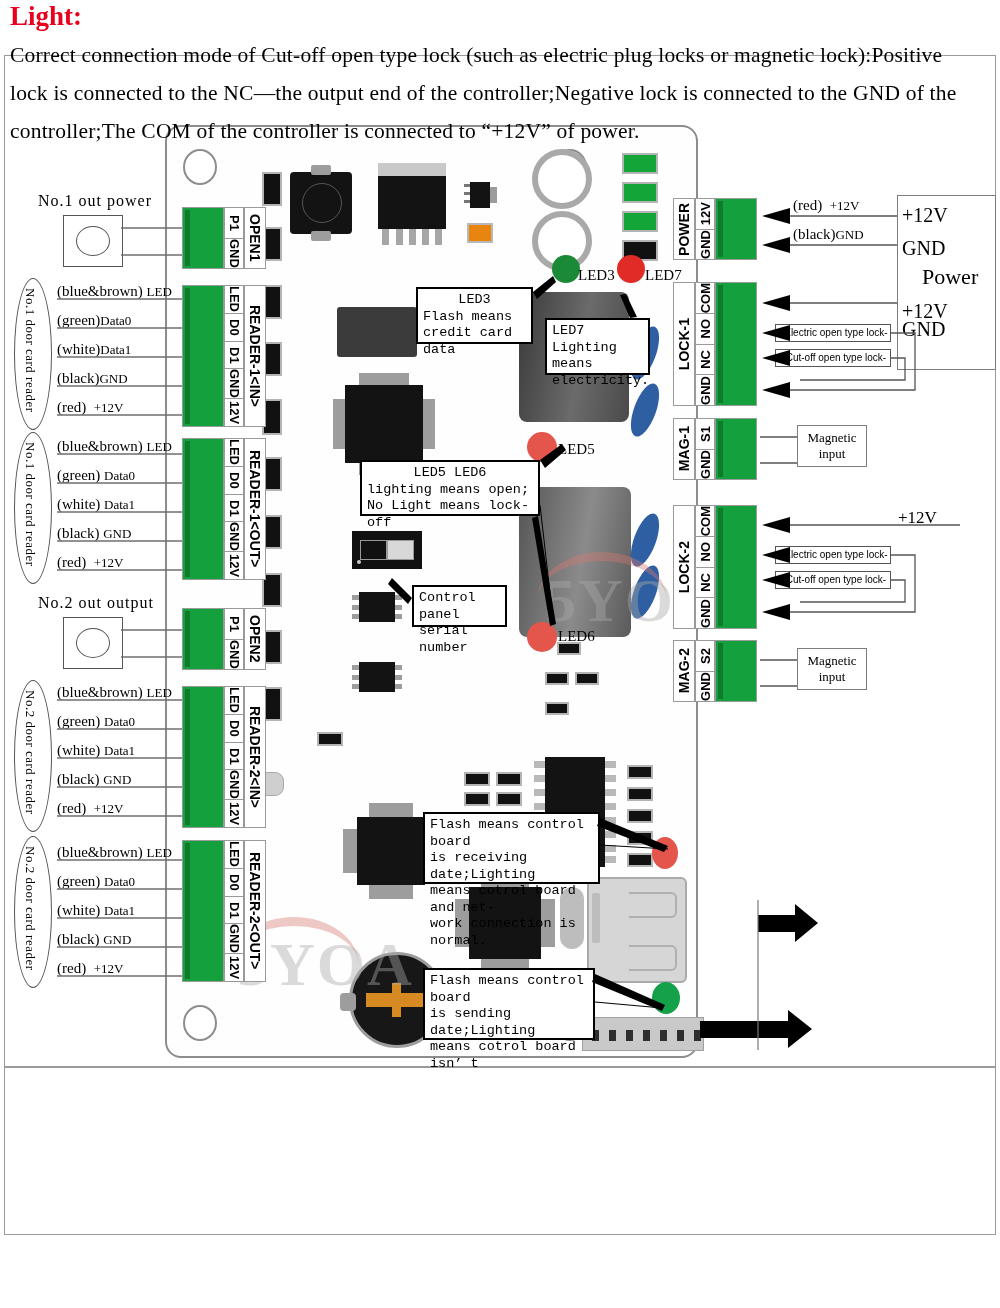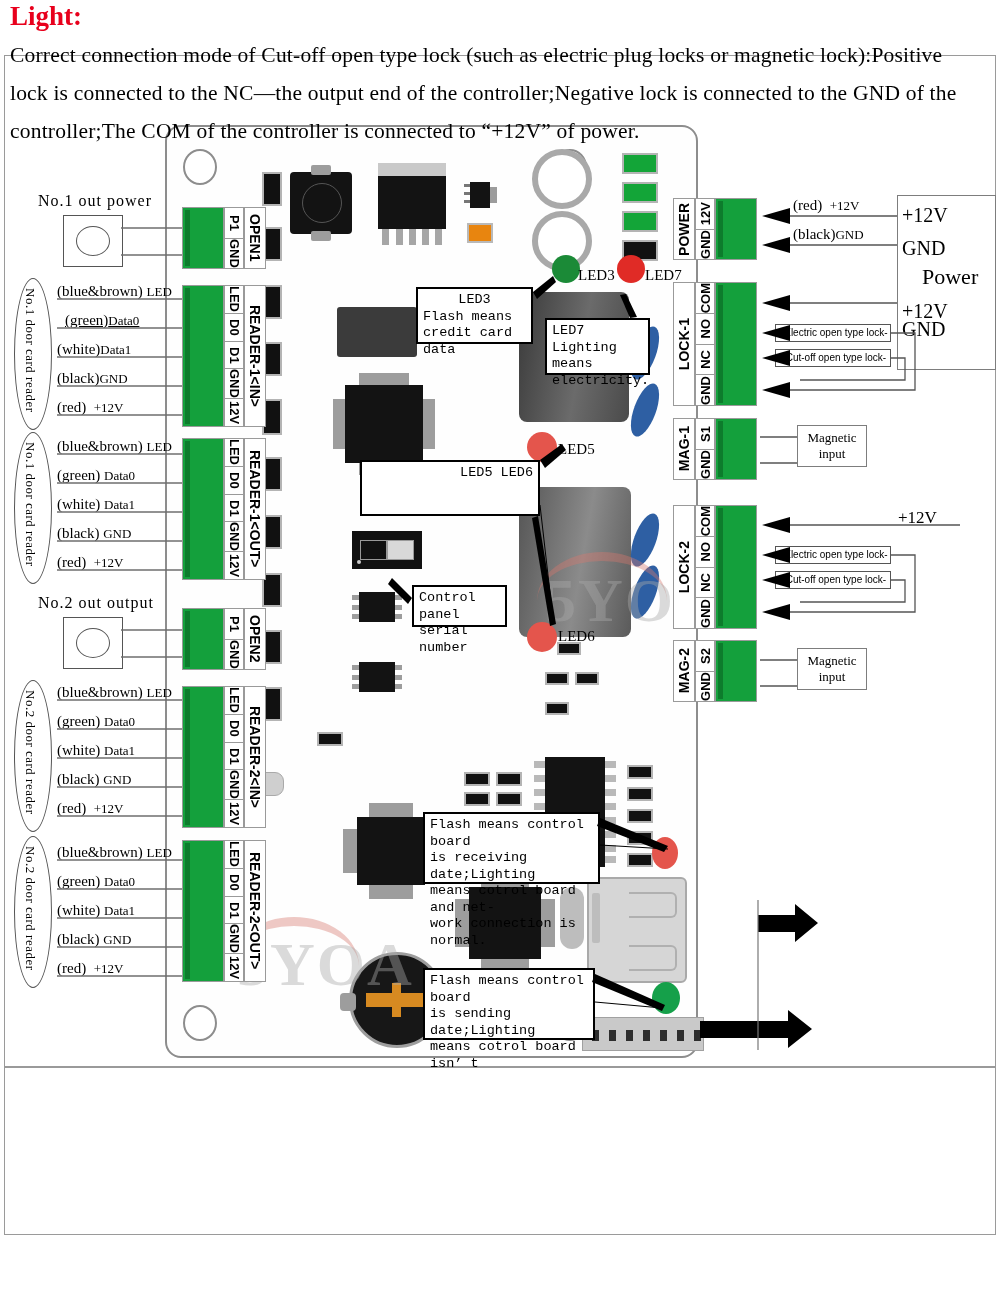--- a/index.html
+++ b/index.html
@@ -489,21 +489,21 @@
   <div class="txt vert" style="left:22px;top:442px;font-size:13px;letter-spacing:.5px;">No.1 door card reader</div>
 
   <div class="oval" style="left:14px;top:680px;width:36px;height:150px;"></div>
   <div class="txt vert" style="left:22px;top:690px;font-size:13px;letter-spacing:.5px;">No.2 door card reader</div>
 
   <div class="oval" style="left:14px;top:836px;width:36px;height:150px;"></div>
   <div class="txt vert" style="left:22px;top:846px;font-size:13px;letter-spacing:.5px;">No.2 door card reader</div>
 
   <div class="txt" style="left:57px;top:283px;font-size:15px;">
     <span>(blue&amp;brown)</span> <span style="font-size:13px;">LED</span></div>
-  <div class="txt" style="left:65px;top:312px;font-size:15px;text-decoration:underline;">
+  <div class="txt" style="left:57px;top:312px;font-size:15px;">
     <span>(green)</span><span style="font-size:13px;">Data0</span></div>
   <div class="txt" style="left:57px;top:341px;font-size:15px;">
     <span>(white)</span><span style="font-size:13px;">Data1</span></div>
   <div class="txt" style="left:57px;top:370px;font-size:15px;">
     <span>(black)</span><span style="font-size:13px;">GND</span></div>
   <div class="txt" style="left:57px;top:399px;font-size:15px;">
     <span>(red)</span> &nbsp;<span style="font-size:13px;">+12V</span></div>
 
   <div class="txt" style="left:57px;top:438px;font-size:15px;">
     <span>(blue&amp;brown)</span> <span style="font-size:13px;">LED</span></div>
@@ -588,21 +588,23 @@
 credit card data</div>
   </div>
 
   <div class="cbox" style="left:545px;top:318px;width:105px;height:57px;">
     <div>LED7</div>
     <div style="white-space:pre-line;">Lighting means
 electricity.</div>
   </div>
 
   <div class="cbox" style="left:360px;top:460px;width:180px;height:56px;">
-    <div style="text-align:right;">LED5 LED6</div>
+    <div style="text-align:center;">LED5 LED6</div>
+    <div style="white-space:pre-line;">lighting means open;
+No Light means lock-off</div>
   </div>
 
   <div class="cbox" style="left:412px;top:585px;width:95px;height:42px;">
     <div style="white-space:pre-line;">Control panel
 serial number</div>
   </div>
 
   <div class="cbox" style="left:423px;top:812px;width:177px;height:72px;">
     <div style="white-space:pre-line;">Flash means control board
 is receiving date;Lighting

